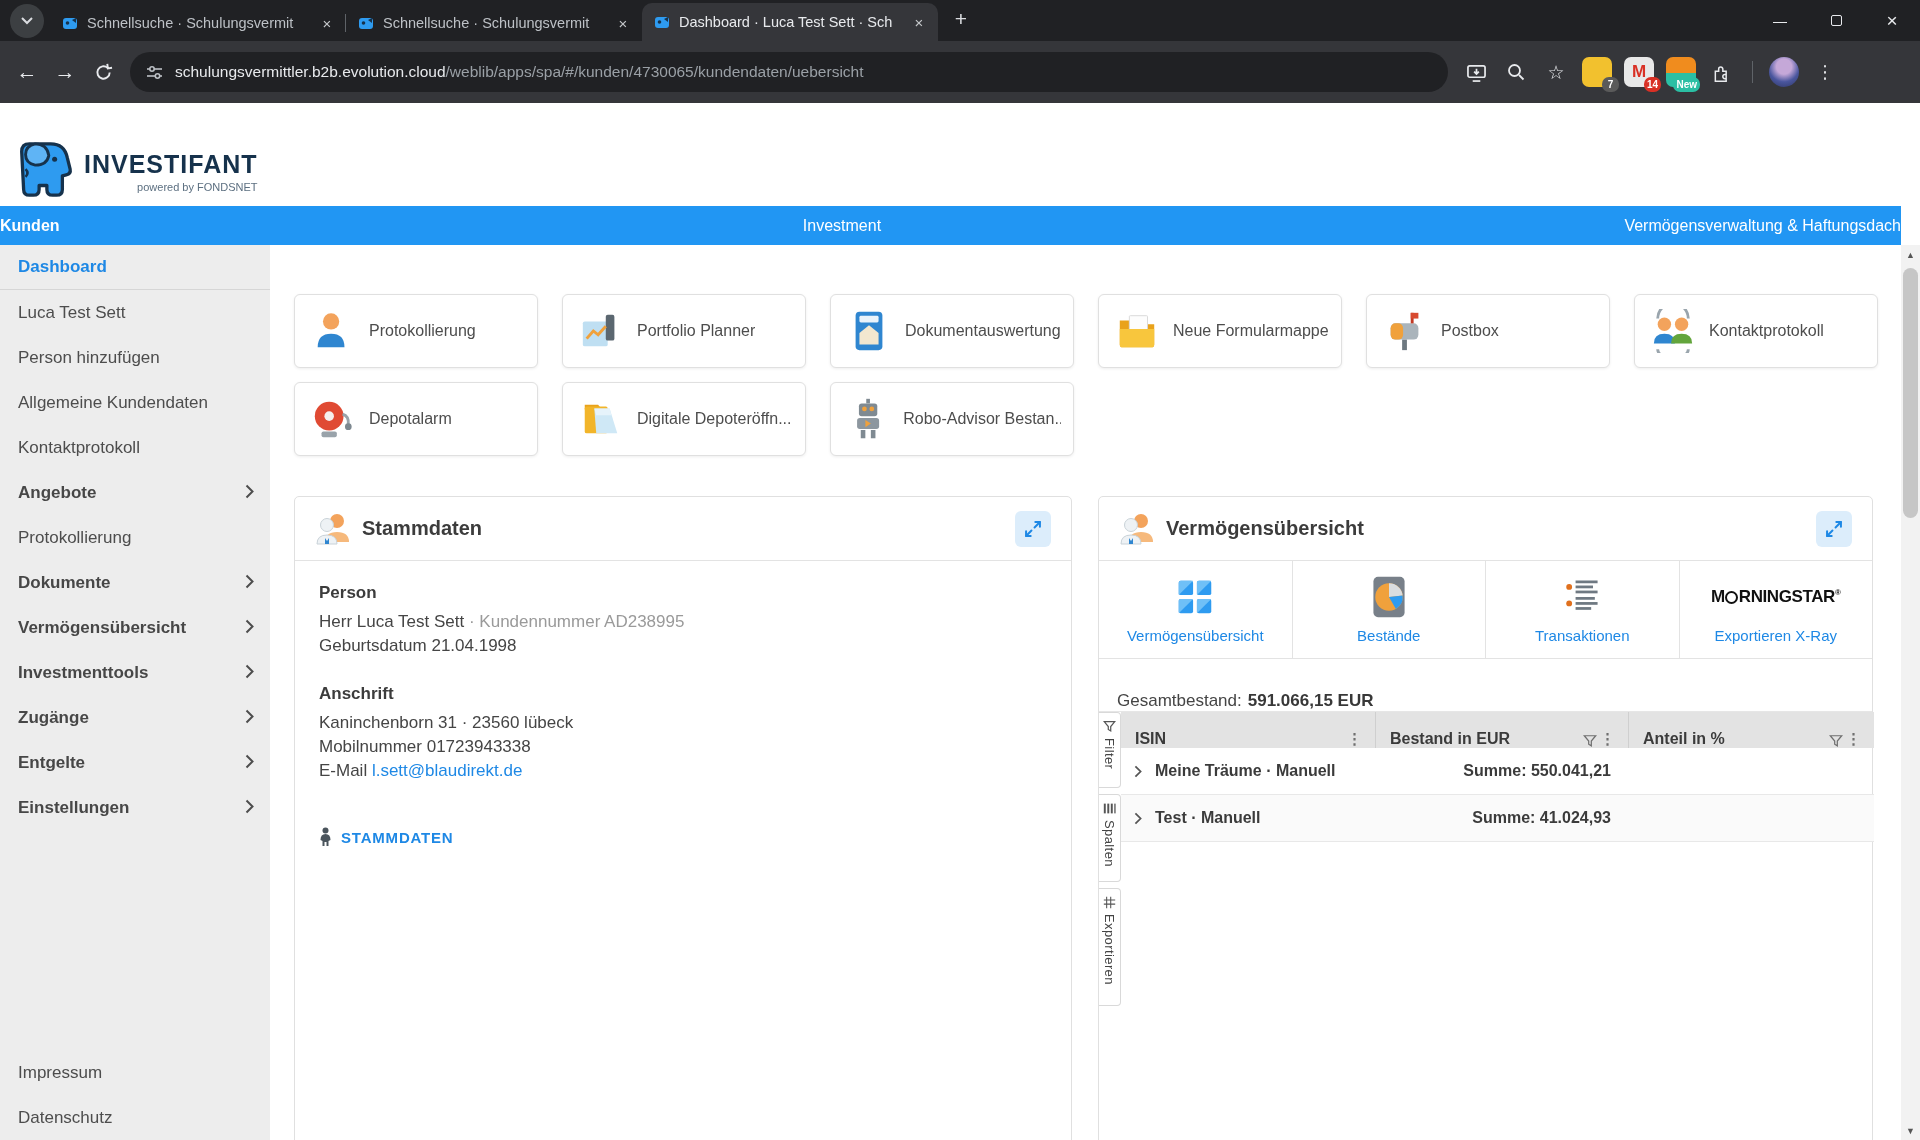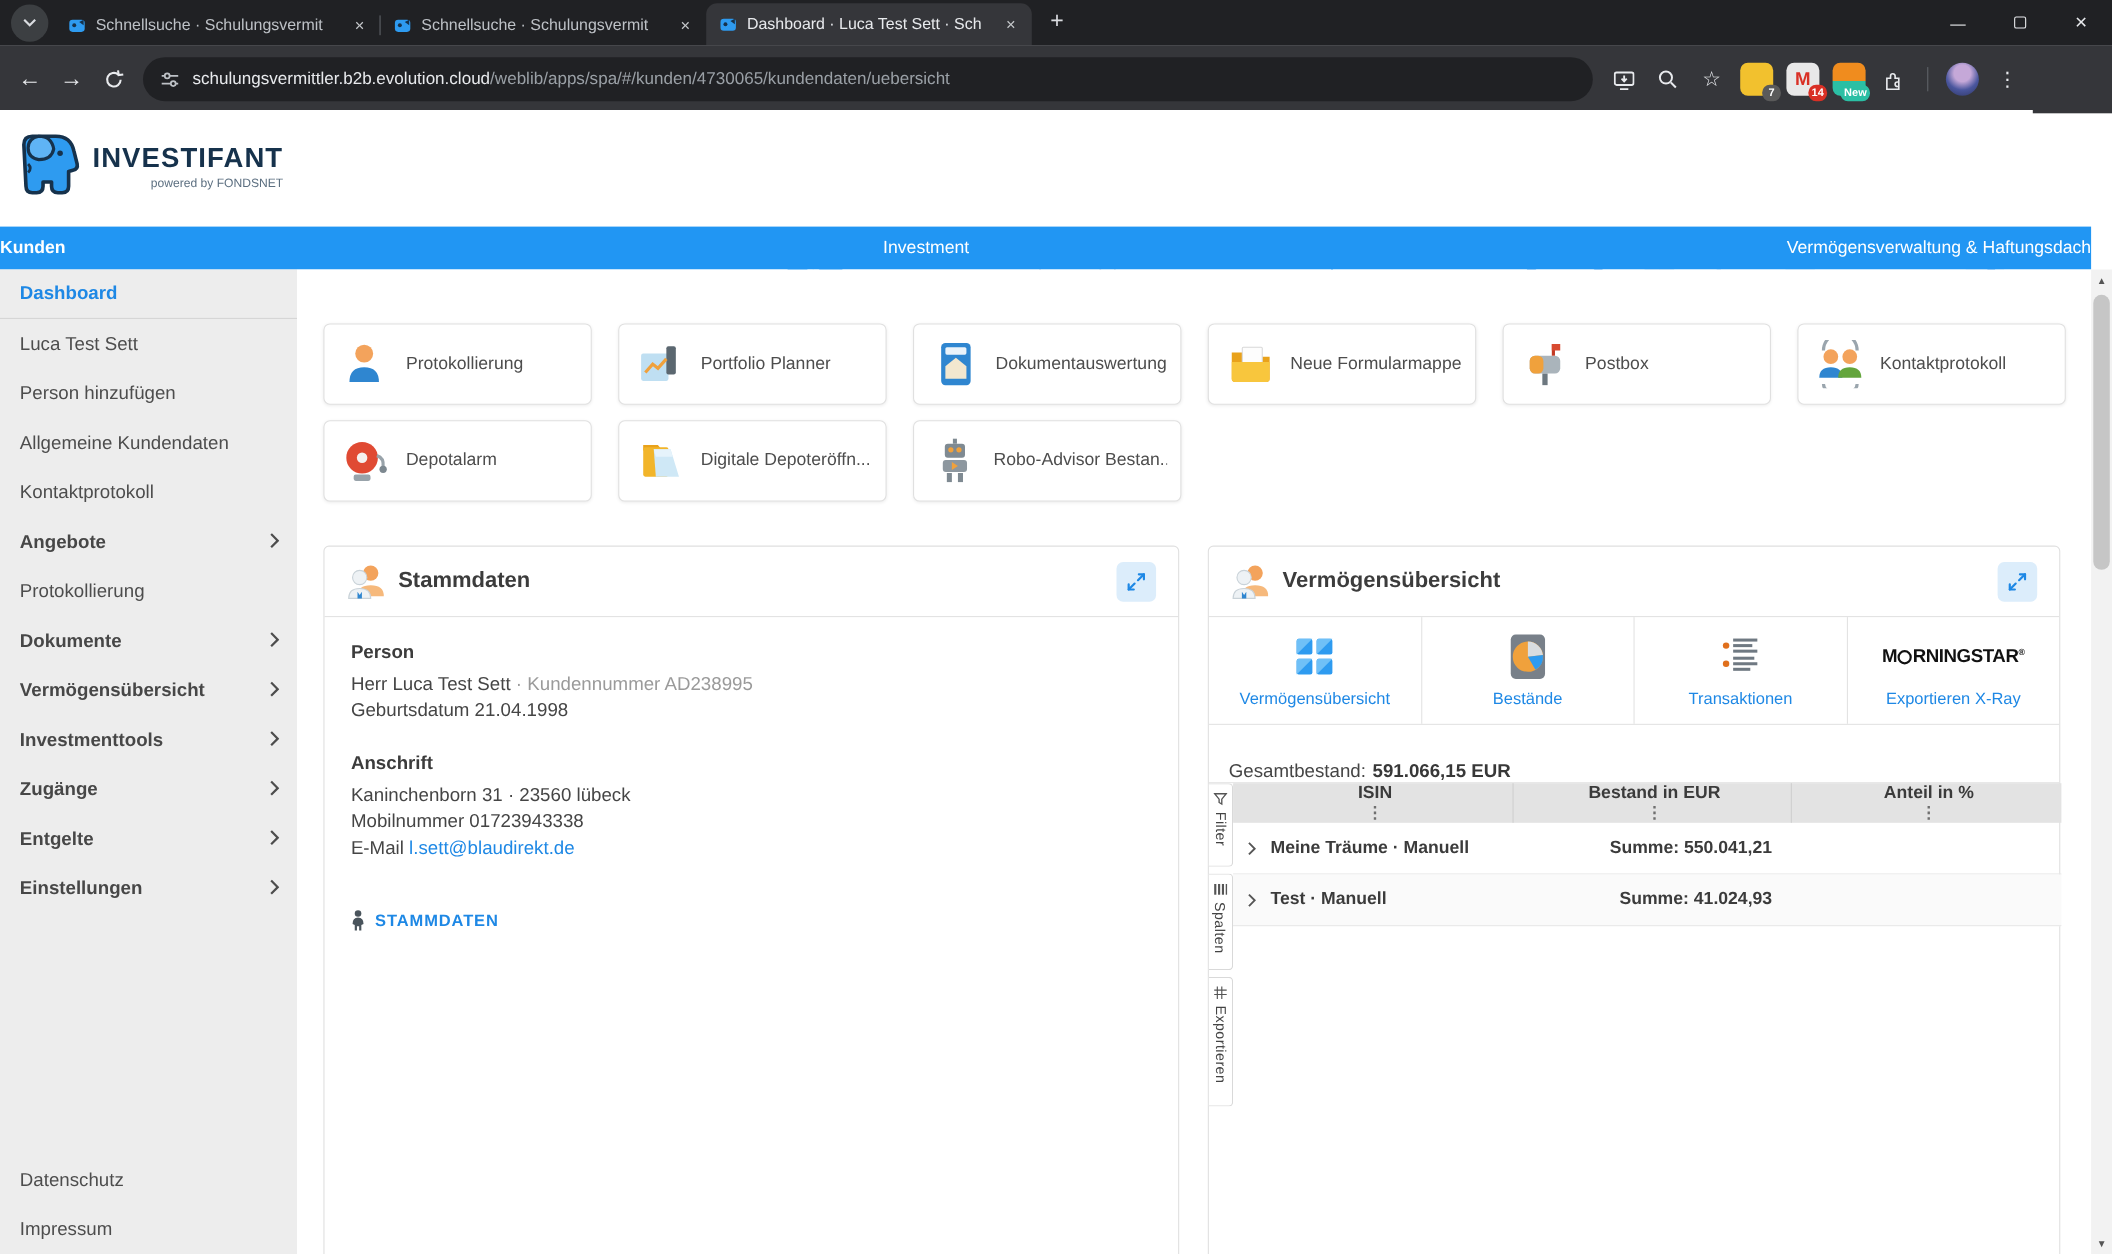--- a/index.html
+++ b/index.html
@@ -35,21 +35,21 @@
   .ext-yellow { background:#f2c12e; }
   .ext-yellow .ext-badge { background:#5a5a5a; }
   .ext-mail { background:#e8e8e8; display:flex; align-items:center; justify-content:center; color:#d93025; font-weight:bold; font-size:17px; }
   .ext-mail .ext-badge { background:#d93025; }
   .ext-orange { background:linear-gradient(180deg,#f08c1e 0 55%,#2bbfa4 55% 100%); }
   .ext-orange .ext-badge { background:#2bbfa4; right:-4px; }
   .tb-sep { width:1px; height:22px; background:#5f6368; margin:0 8px; }
   .tb-avatar { width:30px; height:30px; border-radius:50%; background:radial-gradient(circle at 50% 32%, #c5a8d8 0 30%, #4a569e 60%, #2d3560 100%); margin:0 4px; cursor:pointer; }
 
   
-  .appheader { position:absolute; left:0; top:100px; width:1848px; height:103px; background:#fff; }
+  .appheader { position:absolute; left:0; top:120px; width:1848px; height:103px; background:#fff; }
   .brand { position:absolute; left:12px; top:16px; display:flex; align-items:flex-start; gap:10px; }
   .brand-text { padding-top:16px; }
   .brand-title { font-size:25px; font-weight:bold; color:#16324c; letter-spacing:1px; line-height:1; }
   .brand-sub { font-size:11px; color:#5c6f80; text-align:right; margin-top:4px; }
   .searchwrap { position:absolute; left:716px; top:127px; width:496px; height:49px; display:flex; }
   .search-btn { width:50px; height:49px; background:#2196f3; border:none; border-radius:6px 0 0 6px; display:flex; align-items:center; justify-content:center; cursor:pointer; }
   .search-input { flex:1; border:2px solid #2196f3; border-left:none; border-radius:0 6px 6px 0; font-size:17px; padding:0 16px; color:#444; font-family:"Liberation Sans",sans-serif; outline:none; }
   .search-input::placeholder { color:#6f7a85; }
   .hdr-icons { position:absolute; right:26px; top:127px; height:50px; display:flex; align-items:center; gap:27px; }
   .ico-btn { display:flex; align-items:center; gap:5px; cursor:pointer; }
@@ -104,21 +104,21 @@
 
   .gesamt-row { height:53px; display:flex; align-items:flex-end; padding:0 18px; font-size:17px; color:#454545; gap:6px; border-bottom:1px solid #e6e6e6; }
   .gesamt-value { font-weight:bold; color:#383838; }
 
   .verm-table-zone { position:relative; }
   .side-tabs { position:absolute; left:0; top:0; width:22px; }
   .side-tab { width:22px; background:#fff; border:1px solid #d9d9d9; border-left:none; border-radius:0 4px 4px 0; margin-bottom:6px; display:flex; flex-direction:column; align-items:center; padding:7px 0; gap:5px; cursor:pointer; }
   .side-tab-label { writing-mode:vertical-rl; font-size:13px; color:#444; letter-spacing:.4px; }
   .vtable { margin-left:22px; width:753px; }
   .vt-header { height:36px; background:#e3e3e3; display:flex; font-size:16px; font-weight:bold; color:#3b3b3b; }
-  .vt-hcell { display:flex; align-items:center; padding:0 10px 0 14px; border-right:1px solid #cfcfcf;flex-direction:column; }
+  .vt-hcell { display:flex; align-items:flex-end; padding:0 10px 0 14px; border-right:1px solid #cfcfcf; }
   .vt-hcell:last-child { border-right:none; }
   .vt-hcell .spacer { flex:1; }
   .col-isin { width:255px; }
   .col-bestand { width:253px; }
   .col-anteil { width:245px; }
   .hdr-kebab { color:#6f6f6f; font-size:15px; padding:0 3px; cursor:pointer; }
   .vt-row { height:47px; display:flex; align-items:center; border-bottom:1px solid #e8e8e8; font-size:16px; color:#3b3b3b; }
   .vt-row.alt { background:#fafafa; }
   .row-exp { width:34px; display:flex; justify-content:center; color:#555; cursor:pointer; }
   .row-name { width:221px; font-weight:bold; }
@@ -370,22 +370,22 @@
     </div>
   <div class="sb-item expandable">
       <span>Einstellungen</span>
       <span class="sb-chev">
         <svg width="9" height="15" viewBox="0 0 9 15">
           <path d="M1.5 1.5 L7.5 7.5 L1.5 13.5" fill="none" stroke="currentColor" stroke-width="2"></path>
         </svg>
       </span>
     </div>
   <div class="sb-footer">
+    <div class="sb-item">Impressum</div>
     <div class="sb-item">Datenschutz</div>
-    <div class="sb-item">Impressum</div>
   </div>
 </div>
 
 <div class="main">
 
   <div class="tiles">
     <div class="tile">
       <svg width="44" height="44" viewBox="0 0 46 46">
           <circle cx="21" cy="13" r="8.5" fill="#f3a35c"></circle>
           <path d="M7 40 q0-14 14-14 q14 0 14 14 z" fill="#2f86d0"></path>

